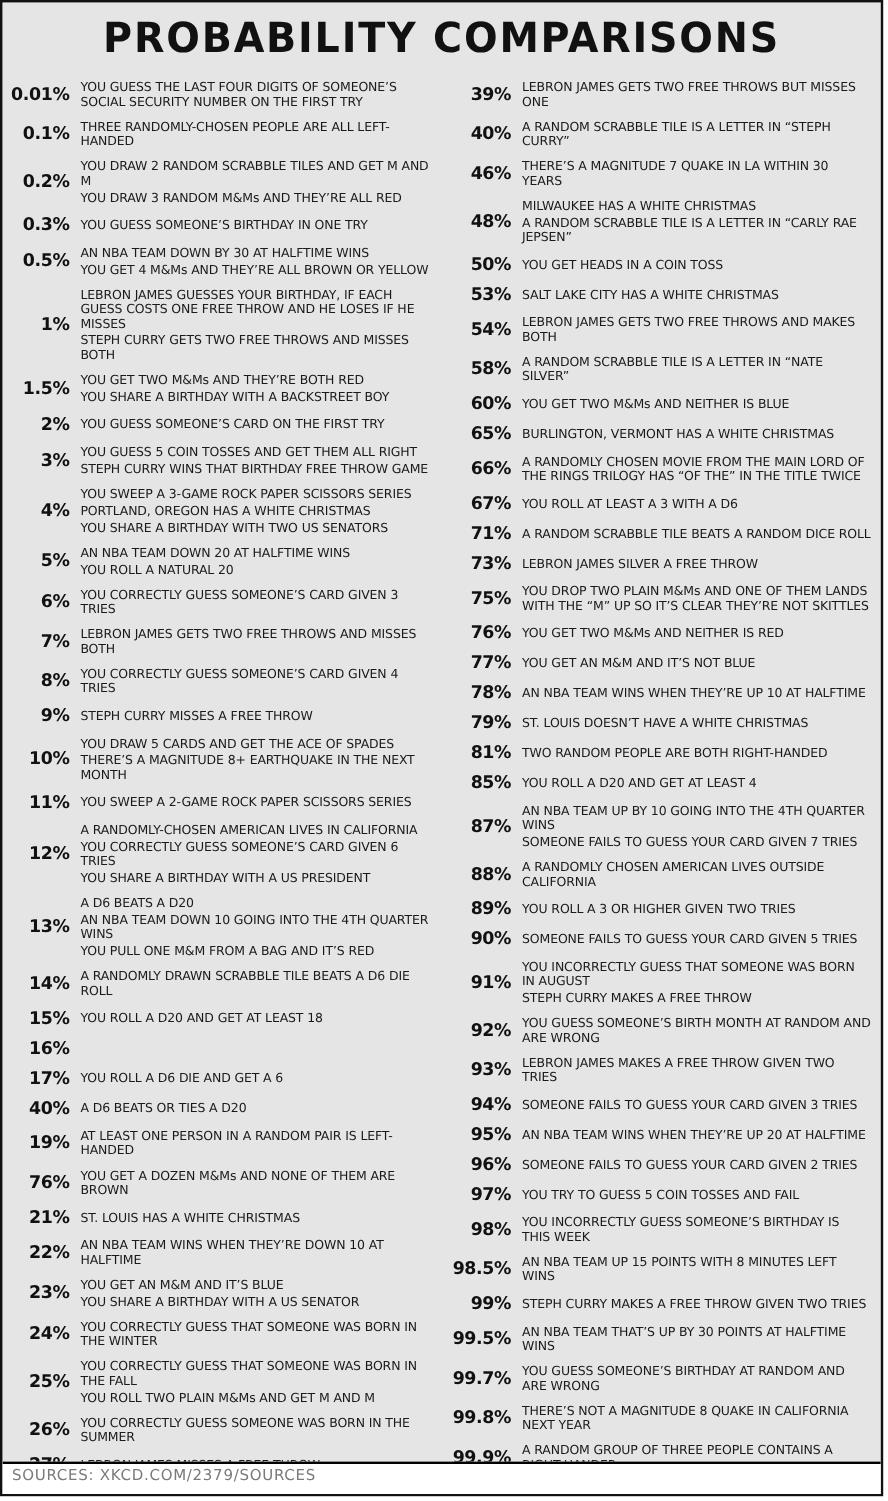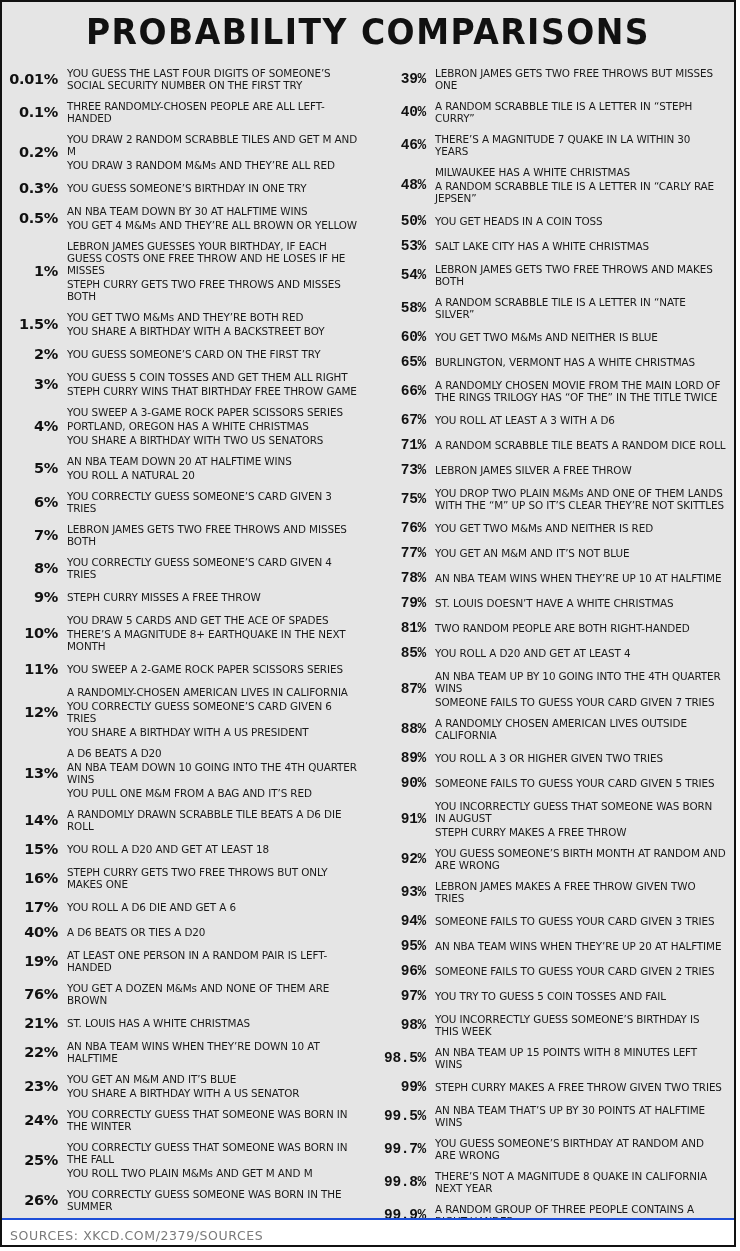--- a/index.html
+++ b/index.html
@@ -14,27 +14,27 @@
   }
   .columns{
     display:grid;grid-template-columns:356px 1fr;column-gap:8px;
     padding:16px 8px 0 6px;box-sizing:border-box;
   }
   .row{display:flex;align-items:center;gap:9px;margin-bottom:9px;}
   .pct{
     flex:0 0 auto;min-width:50px;text-align:right;font-weight:700;
     font-size:14.5px;letter-spacing:-0.3px;white-space:nowrap;color:#111;
   }
-  .col-right .pct{min-width:54px;font-family:Liberation Mono, monospace;}
+  .col-right .pct{min-width:54px;}
   .desc{flex:1;min-width:0;}
   .event{font-size:10.4px;line-height:12px;letter-spacing:-0.1px;margin-bottom:2px;color:#1a1a1a;}
   .event:last-child{margin-bottom:0;}
   .footer-bar{
     position:absolute;left:0;right:0;bottom:0;height:22px;
-    border-top:2px solid #1d4ed8;display:flex;align-items:flex-end;
+    border-top:2px solid #000000;display:flex;align-items:flex-start;
     padding:1px 0 2px 8px;background:#fff;
   }
   .sources-text{font-size:12.5px;letter-spacing:0.6px;color:#7a7a7a;}
 </style>
 </head>
 <body>
 
 <div class="comic-frame">
   <div class="comic-title">PROBABILITY COMPARISONS</div>
   <div class="columns">
@@ -173,23 +173,20 @@
           </div>
         </div>
         <div class="row">
           <div class="pct">15%</div>
           <div class="desc">
             <div class="event">YOU ROLL A D20 AND GET AT LEAST 18</div>
           </div>
         </div>
         <div class="row">
           <div class="pct">16%</div>
-          <div class="desc">
-            <div class="event">STEPH CURRY GETS TWO FREE THROWS BUT ONLY MAKES ONE</div>
-          </div>
         </div>
         <div class="row">
           <div class="pct">17%</div>
           <div class="desc">
             <div class="event">YOU ROLL A D6 DIE AND GET A 6</div>
           </div>
         </div>
         <div class="row">
           <div class="pct">40%</div>
           <div class="desc">

